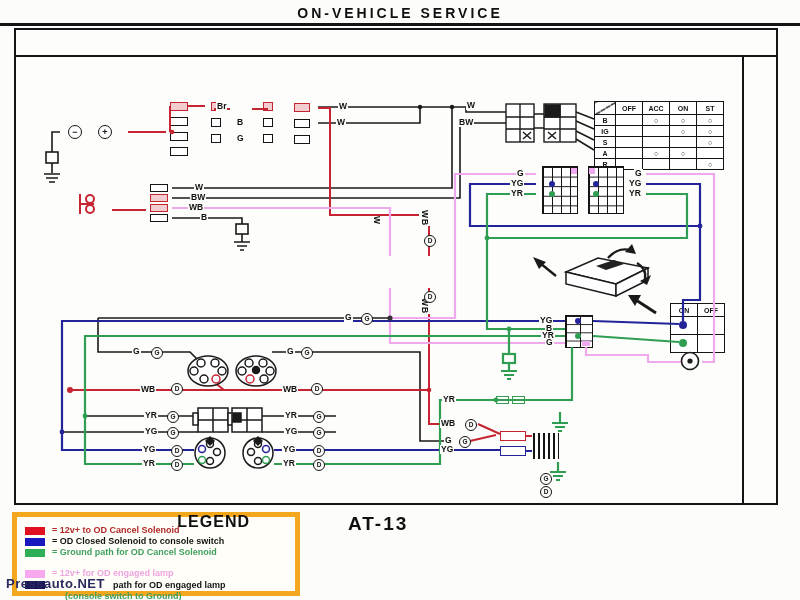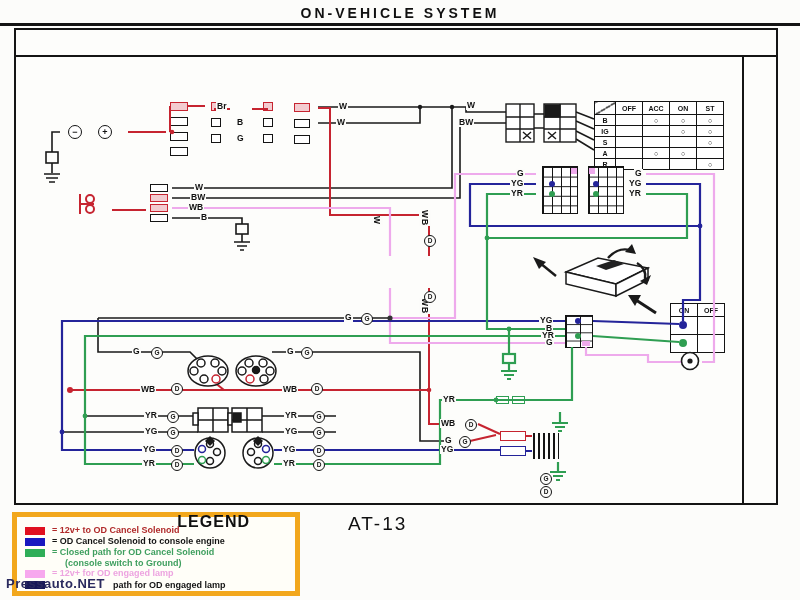--- a/index.html
+++ b/index.html
@@ -26,33 +26,33 @@
   table.sw td,table.sw th{border:1.2px solid #141414;font-size:7px;font-weight:bold;text-align:center;padding:0;line-height:9px;}
   .grid{position:absolute;border:1.6px solid #141414;background:#fff;box-sizing:border-box;z-index:2;
         background-image:linear-gradient(#141414 1px,transparent 1px),linear-gradient(90deg,#141414 1px,transparent 1px);}
   .notebox{position:absolute;border:2px solid #141414;background:#fff;font-size:9.3px;font-weight:bold;line-height:1.3;padding:3px 6px;box-sizing:border-box;z-index:2;}
   #legend{position:absolute;left:12px;top:512px;width:288px;height:84px;border:5px solid #f2a71c;background:#fffef8;box-sizing:border-box;z-index:2;}
   .lg-title{position:absolute;left:40px;top:513px;width:210px;text-align:right;font-size:16px;font-weight:bold;letter-spacing:1px;z-index:3;}
   .sw-chip{position:absolute;width:20px;height:8px;z-index:3;}
   .lg-t{position:absolute;font-size:9px;font-weight:bold;white-space:nowrap;z-index:3;}
   .lg1{color:#b02a2a;text-align:right;} .lg2{color:#141414;} .lg3{color:#3f9f5f;} .lg4{color:#eda4e0;} .lg5{color:#141414;}
   #watermark{position:absolute;left:6px;top:576px;font-size:13px;font-weight:bold;color:#2a2a5e;z-index:7;letter-spacing:.5px;}
-  #at13{position:absolute;left:348px;top:513px;font-size:19px;font-weight:normal;letter-spacing:2px;z-index:2;text-align:center;}
+  #at13{position:absolute;left:348px;top:513px;font-size:19px;font-weight:bold;letter-spacing:2px;z-index:2;text-align:center;}
   #svc{position:absolute;left:0;top:5px;width:800px;text-align:center;font-size:14px;font-weight:bold;letter-spacing:3px;}
   #ttl{position:absolute;left:20px;top:33px;font-size:14.5px;font-weight:bold;letter-spacing:2px;}
   .bt{position:absolute;width:12px;height:12px;border:1.4px solid #141414;border-radius:50%;text-align:center;font-size:9px;line-height:12px;font-weight:bold;background:#fff;z-index:2;}
   .blue{color:#2233bb;}
   .hatch{position:absolute;background:repeating-linear-gradient(90deg,#141414 0 2px,transparent 2px 5px);z-index:3;}
 </style>
 </head>
 <body>
 
 <div id="page">
 
-  <div id="svc">ON-VEHICLE SYSTEM</div>
+  <div id="svc">ON-VEHICLE SERVICE</div>
   <div class="rule" style="left:0;top:23px;width:800px;height:3px;"></div>
   <div id="ttl">OVERDRIVE CONTROL SYSTEM</div>
 
   <div class="abs z1" style="left:14px;top:28px;width:764px;height:477px;border:2px solid #141414;background:#fdfdfb;box-sizing:border-box;"></div>
   <div class="rule z1" style="left:14px;top:55px;width:764px;height:2px;"></div>
   <div class="rule z1" style="left:742px;top:55px;width:2px;height:450px;"></div>
 
 
   <div class="lbl" style="left:74px;top:107px;">BATTERY</div>
   <div class="box" style="left:60px;top:118px;width:68px;height:28px;"></div>
@@ -429,24 +429,24 @@
       <circle cx="596" cy="194" r="3" fill="#2f9e52"></circle>
     <rect x="571" y="168" width="6" height="6" fill="#eeaaec"></rect>
       <rect x="589" y="168" width="6" height="6" fill="#eeaaec"></rect>
   </svg>
 
   <div id="legend"></div>
   <div class="lg-title">LEGEND</div>
   <span class="sw-chip" style="left: 25px; top: 527px; background: rgb(224, 16, 32);"></span>
   <span class="lg-t lg1" style="left:52px;top:525px;">= 12v+ to OD Cancel Solenoid</span>
   <span class="sw-chip" style="left: 25px; top: 538px; background: rgb(24, 24, 192);"></span>
-  <span class="lg-t lg2" style="left:52px;top:536px;">= OD Cancel Solenoid to console engine</span>
+  <span class="lg-t lg2" style="left:52px;top:536px;">= OD Closed Solenoid to console switch</span>
   <span class="sw-chip" style="left: 25px; top: 549px; background: rgb(47, 174, 88);"></span>
-  <span class="lg-t lg3" style="left:52px;top:547px;">= Closed path for OD Cancel Solenoid</span>
-  <span class="lg-t lg3" style="left:65px;top:558px;">(console switch to Ground)</span>
+  <span class="lg-t lg3" style="left:52px;top:547px;">= Ground path for OD Cancel Solenoid</span>
+  <span class="lg-t lg3" style="left:65px;top:591px;">(console switch to Ground)</span>
   <span class="sw-chip" style="left: 25px; top: 570px; background: rgb(247, 168, 238);"></span>
   <span class="lg-t lg4" style="left:52px;top:568px;">= 12v+ for OD engaged lamp</span>
   <span class="sw-chip" style="left: 25px; top: 581px; background: rgb(24, 24, 88);"></span>
   <span class="lg-t lg5" style="left:113px;top:580px;">path for OD engaged lamp</span>
   <div id="watermark">Pressauto.NET</div>
 
   <div id="at13">AT-13</div>
 </div>
 
 </body></html>

